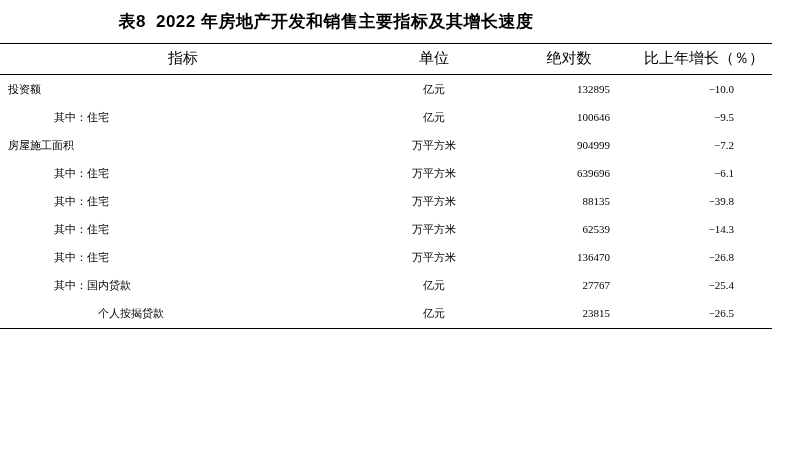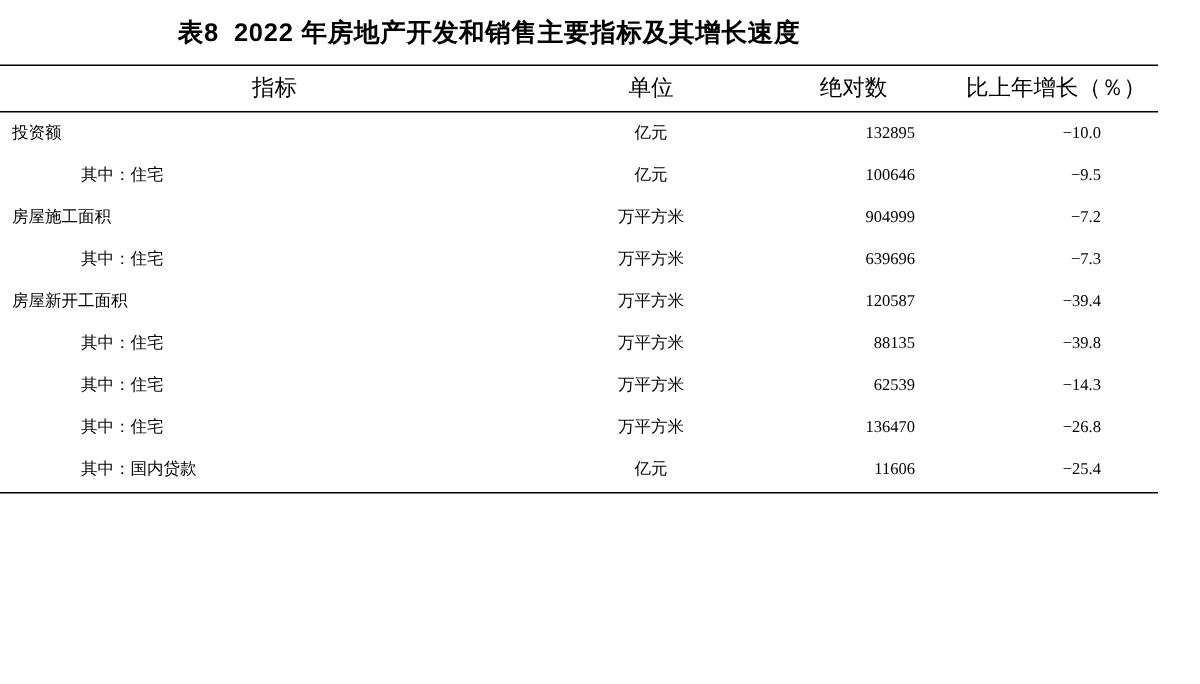--- a/index.html
+++ b/index.html
@@ -127,27 +127,21 @@
         <tr>
           <td class="cell-indicator lvl1">房屋施工面积</td>
           <td class="cell-unit">万平方米</td>
           <td class="cell-value">904999</td>
           <td class="cell-growth">−7.2</td>
         </tr>
         <tr>
           <td class="cell-indicator lvl2">其中：住宅</td>
           <td class="cell-unit">万平方米</td>
           <td class="cell-value">639696</td>
-          <td class="cell-growth">−7.3</td>
-        </tr>
-        <tr>
-          <td class="cell-indicator lvl1">房屋新开工面积</td>
-          <td class="cell-unit">万平方米</td>
-          <td class="cell-value">120587</td>
-          <td class="cell-growth">−39.4</td>
+          <td class="cell-growth">−6.1</td>
         </tr>
         <tr>
           <td class="cell-indicator lvl2">其中：住宅</td>
           <td class="cell-unit">万平方米</td>
           <td class="cell-value">88135</td>
           <td class="cell-growth">−39.8</td>
         </tr>
         <tr>
           <td class="cell-indicator lvl2">其中：住宅</td>
           <td class="cell-unit">万平方米</td>
@@ -156,19 +150,25 @@
         </tr>
         <tr>
           <td class="cell-indicator lvl2">其中：住宅</td>
           <td class="cell-unit">万平方米</td>
           <td class="cell-value">136470</td>
           <td class="cell-growth">−26.8</td>
         </tr>
         <tr>
           <td class="cell-indicator lvl2">其中：国内贷款</td>
           <td class="cell-unit">亿元</td>
-          <td class="cell-value">11606</td>
+          <td class="cell-value">27767</td>
           <td class="cell-growth">−25.4</td>
+        </tr>
+        <tr>
+          <td class="cell-indicator lvl3">个人按揭贷款</td>
+          <td class="cell-unit">亿元</td>
+          <td class="cell-value">23815</td>
+          <td class="cell-growth">−26.5</td>
         </tr>
       </tbody>
   </table>
 
 </div>
 
 </body></html>

